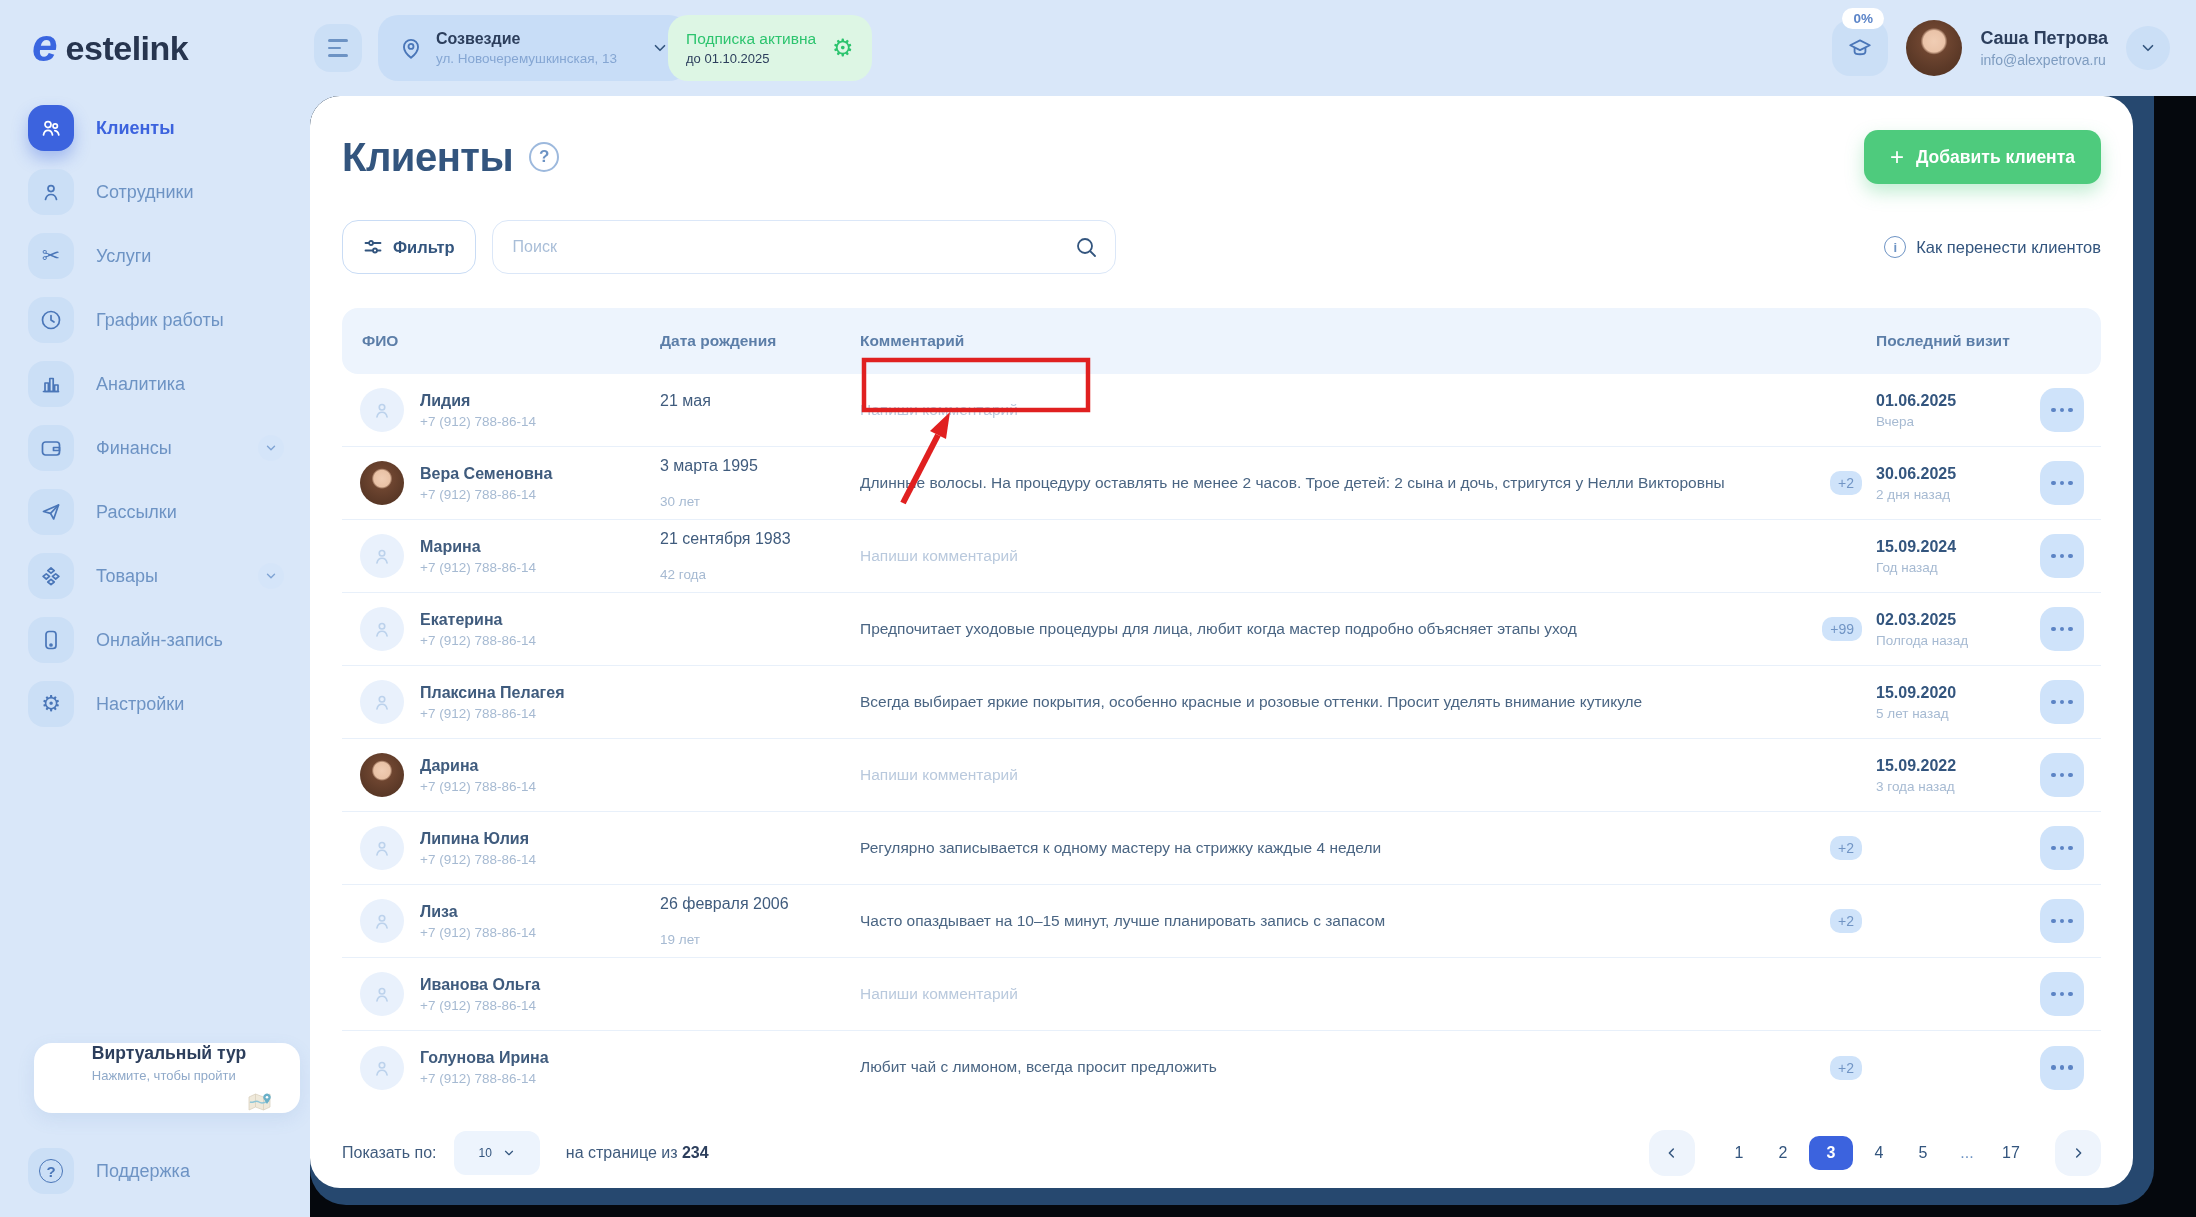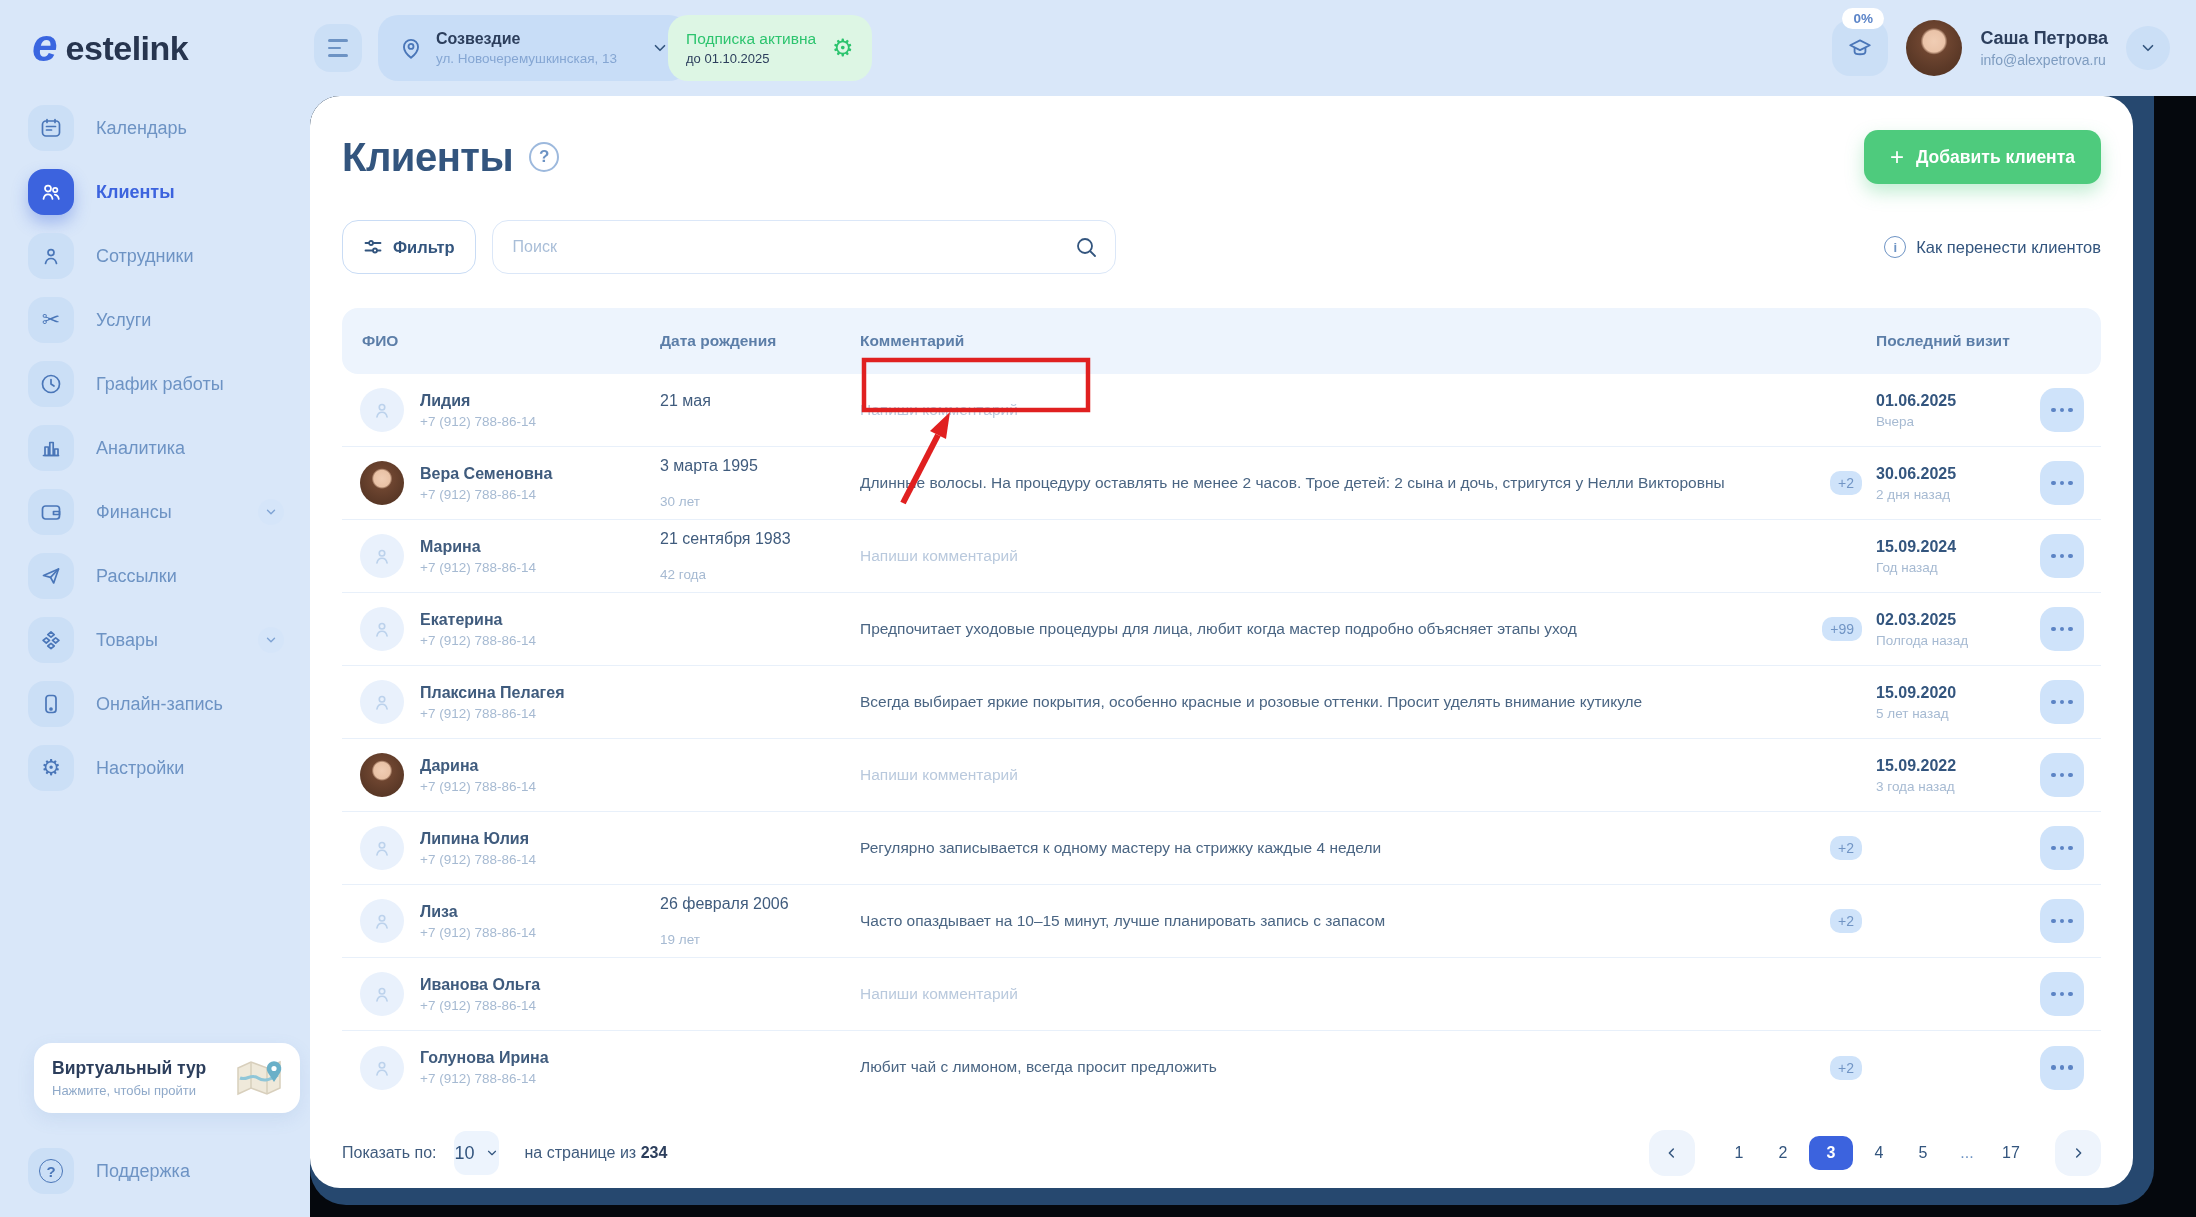--- a/index.html
+++ b/index.html
@@ -39,21 +39,21 @@
   .side-item { height:64px; display:flex; align-items:center; gap:22px; padding-left:28px; cursor:pointer; }
   .side-ic { width:46px; height:46px; border-radius:16px; background:#cbdff6; display:flex; align-items:center; justify-content:center; color:#4a76b8; flex:none; }
   .side-ic svg { width:24px; height:24px; stroke:currentColor; fill:none; stroke-width:1.7; stroke-linecap:round; stroke-linejoin:round; }
   .side-label { font-size:18px; color:#6d93c4; }
   .side-item.active .side-ic { background:#3c63de; color:#ffffff; box-shadow:0 8px 16px rgba(60,99,222,.35); }
   .side-item.active .side-label { color:#3c63de; font-weight:700; }
   .side-chev { margin-left:auto; margin-right:26px; width:26px; height:26px; border-radius:50%; background:#d5e5f9; display:flex; align-items:center; justify-content:center; }
   .side-chev svg { width:14px; height:14px; stroke:#7fa3d4; stroke-width:2.4; fill:none; stroke-linecap:round; stroke-linejoin:round; }
   .glyph-ic { font-size:22px; line-height:1; }
   .q-ring { width:24px; height:24px; border:1.8px solid currentColor; border-radius:50%; font-size:15px; font-weight:700; display:flex; align-items:center; justify-content:center; }
-  .tour-card { position:absolute; left:34px; bottom:104px; width:266px; height:70px; background:#ffffff; border-radius:18px; display:flex; align-items:center; padding:0 14px 0 18px; gap:8px; cursor:pointer; box-shadow:0 6px 18px rgba(90,130,190,.12); }
+  .tour-card { position:absolute; left:34px; bottom:104px; width:266px; height:70px; background:#ffffff; border-radius:18px; display:flex; align-items:center; padding:0 14px 0 18px; gap:8px; cursor:pointer; box-shadow:0 6px 18px rgba(90,130,190,.12);flex-direction:column; }
   .tour-title { font-size:17.5px; font-weight:700; color:#2c3e5c; }
   .tour-sub { font-size:13px; color:#8fa9c9; margin-top:4px; }
   .support-item { position:absolute; left:0; bottom:14px; width:310px; }
 
   
   .backdrop { position:absolute; left:310px; top:96px; right:0; bottom:0; background:#05080d; border-top-left-radius:30px; }
   .backdrop-navy { position:absolute; left:0; top:0; right:42px; bottom:12px; background:#26486f; border-radius:30px 0 36px 36px; }
   .card { position:absolute; left:310px; top:96px; width:1823px; height:1092px; background:#ffffff; border-radius:30px; padding:0 32px; }
 
   .title-row { margin-top:34px; display:flex; align-items:center; }
@@ -93,21 +93,21 @@
   .vd { font-size:16px; font-weight:700; color:#33557e; }
   .va { font-size:13.5px; color:#a6bad2; margin-top:4px; }
   .actions-cell { display:flex; justify-content:flex-end; }
   .more-btn { width:44px; height:44px; border:none; border-radius:15px; background:#cfe3fa; display:flex; align-items:center; justify-content:center; cursor:pointer; }
   .dots { display:flex; gap:4px; }
   .dots i { width:4.5px; height:4.5px; border-radius:50%; background:#5c84c4; }
 
   
   .pag-row { margin-top:26px; display:flex; align-items:center; }
   .show-label { font-size:16px; color:#3f5b7d; }
-  .per-page { margin-left:18px; background:#edf4fd; border:none; border-radius:12px; height:44px; padding:0 0; display:flex; align-items:center; gap:10px; font-size:18px; color:#33557e; cursor:pointer; font-family:inherit;justify-content:center; }
+  .per-page { margin-left:18px; background:#edf4fd; border:none; border-radius:12px; height:44px; padding:0 24px; display:flex; align-items:center; gap:10px; font-size:12px; color:#33557e; cursor:pointer; font-family:inherit;justify-content:center; }
   .per-page svg { width:14px; height:14px; stroke:#33557e; stroke-width:2; fill:none; stroke-linecap:round; stroke-linejoin:round; }
   .of-total { margin-left:26px; font-size:16px; color:#3f5b7d; }
   .of-total b { color:#2c3e5c; }
   .pager { margin-left:auto; display:flex; align-items:center; gap:10px; }
   .pg-arrow { width:46px; height:46px; border:none; border-radius:16px; background:#eef4fc; display:flex; align-items:center; justify-content:center; cursor:pointer; }
   .pg-arrow svg { width:16px; height:16px; stroke:#33557e; stroke-width:2.2; fill:none; stroke-linecap:round; stroke-linejoin:round; }
   .pages { display:flex; align-items:center; gap:8px; margin:0 16px; }
   .pg-num { min-width:36px; height:34px; display:flex; align-items:center; justify-content:center; font-size:16px; color:#33557e; border-radius:10px; cursor:pointer; padding:0 6px; }
   .pg-num.active { background:#3c63de; color:#fff; font-weight:600; min-width:44px; }
   .pg-num.dots-el { cursor:default; color:#6d93c4; }
@@ -168,30 +168,20 @@
     <button class="sq-btn chev-circle">
       <svg class="chev-svg" viewBox="0 0 24 24">
           <polyline points="6 9 12 15 18 9"></polyline>
         </svg>
     </button>
   </div>
 </div>
 
 <div class="sidebar">
   <div id="side-list">
-      <div class="side-item">
-    <span class="side-ic">
-          <svg viewBox="0 0 24 24">
-            <rect x="3.5" y="5" width="17" height="15" rx="3.5"></rect>
-            <path d="M8 3.5v3M16 3.5v3M7.5 10.5h9M7.5 14h5"></path>
-          </svg>
-        </span>
-    <span class="side-label">Календарь</span>
-
-  </div>
       <div class="side-item active">
     <span class="side-ic">
           <svg viewBox="0 0 24 24">
             <circle cx="9" cy="8.6" r="3"></circle>
             <path d="M4.5 19c.5-3 2.4-4.6 4.5-4.6s4 1.6 4.5 4.6"></path>
             <circle cx="16.2" cy="10" r="2.2"></circle>
             <path d="M15.8 14.6c2 .3 3.5 1.7 4 4.4"></path>
           </svg>
         </span>
     <span class="side-label">Клиенты</span>

